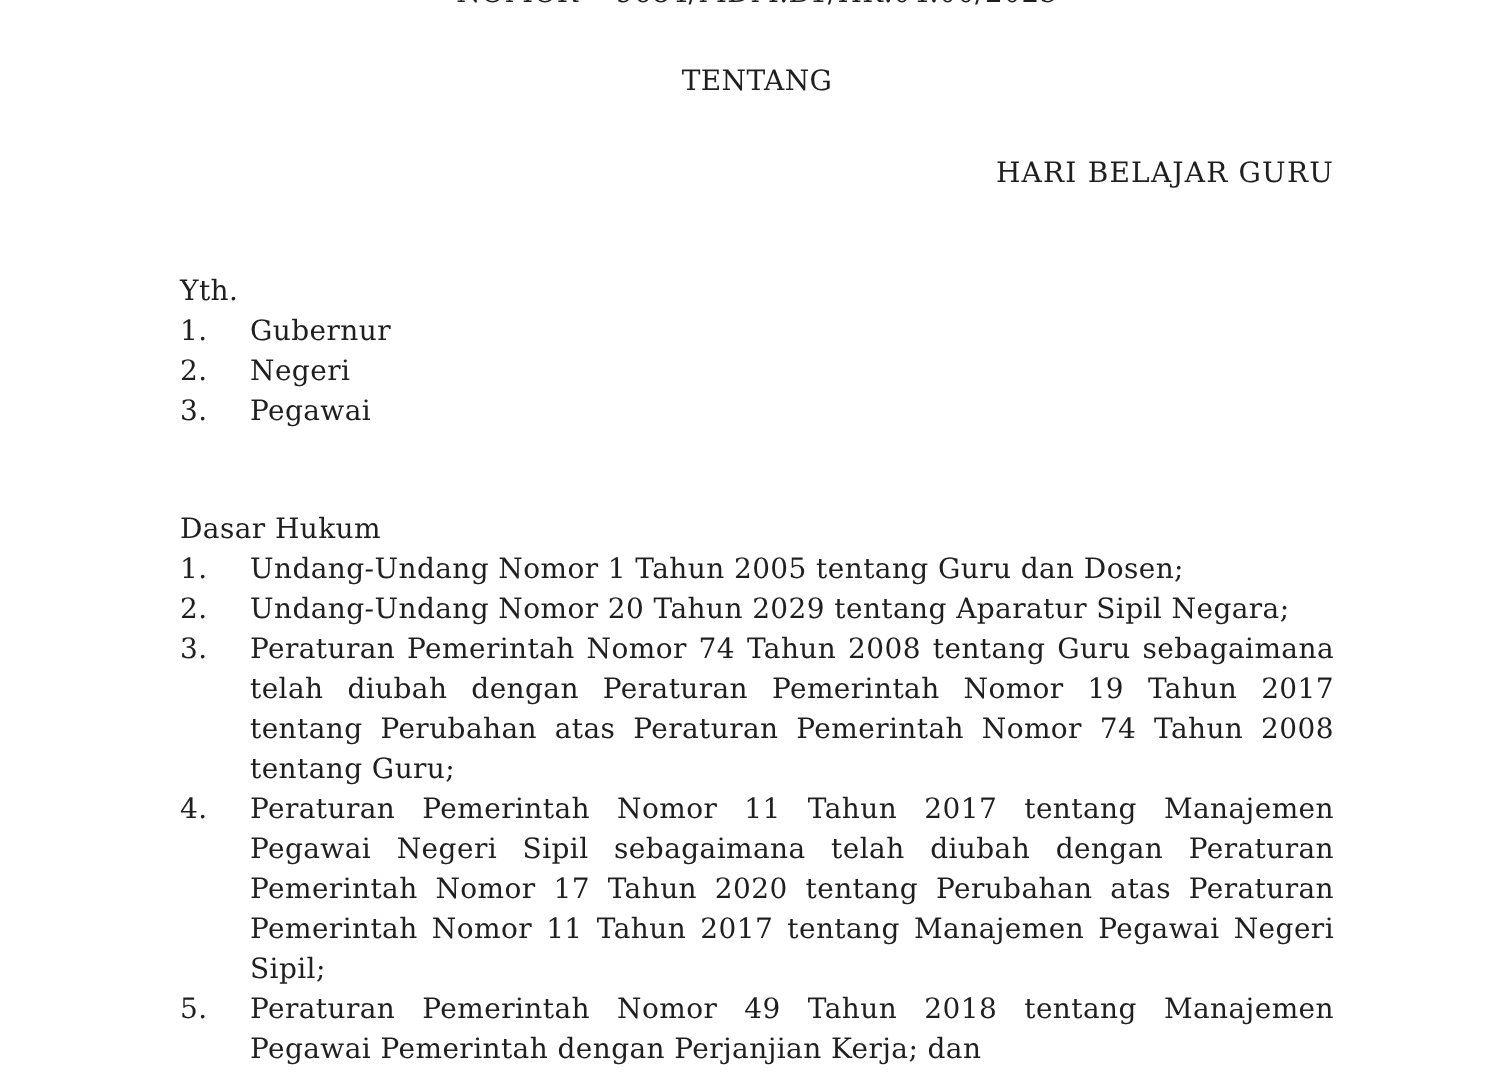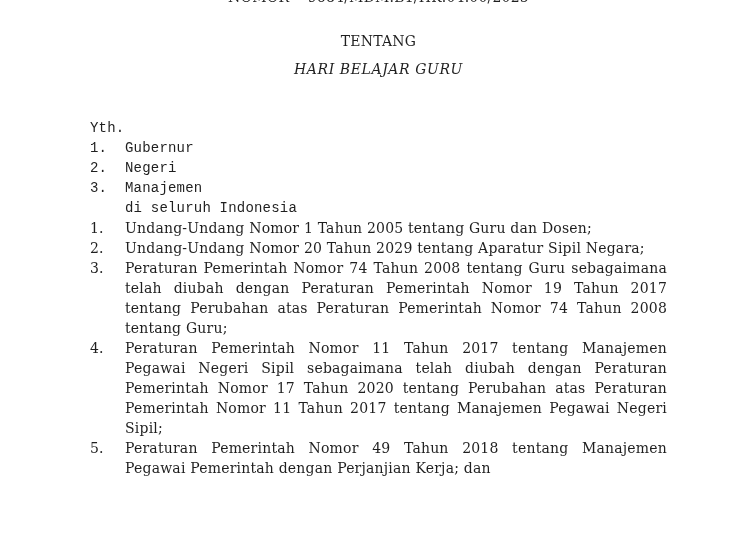--- a/index.html
+++ b/index.html
@@ -25,28 +25,26 @@
   .nomor {
     margin-top: -13px;
     text-align: center;
     white-space: pre;
   }
   .tentang {
     margin-top: 24px;
     text-align: center;
   }
   .doc-title {
-    margin-top: 8px;
-    text-align: center;
+    margin-top: 26px;
+    text-align: right;
     letter-spacing: 0.6px;
-    font-style: italic;
   }
   .addressees {
     margin-top: 39px;
-    font-family: Liberation Mono, monospace;
   }
   .dasar-heading {
     margin-top: 39px;
   }
   .li {
     display: flex;
   }
   .li .num {
     flex: 0 0 35px;
   }
@@ -75,25 +73,25 @@
       <div class="li">
         <span class="num">1.</span>
         <span class="txt">Gubernur</span>
       </div>
       <div class="li">
         <span class="num">2.</span>
         <span class="txt">Negeri</span>
       </div>
       <div class="li">
         <span class="num">3.</span>
-        <span class="txt">Manajemen</span>
+        <span class="txt">Pegawai</span>
       </div>
-      <div class="indent">di seluruh Indonesia</div>
     </div>
 
+    <div class="dasar-heading">Dasar Hukum</div>
 
     <div>
       <div class="li">
         <span class="num">1.</span>
         <span class="txt">Undang-Undang Nomor 1 Tahun 2005 tentang Guru dan Dosen;</span>
       </div>
       <div class="li">
         <span class="num">2.</span>
         <span class="txt">Undang-Undang Nomor 20 Tahun 2029 tentang Aparatur Sipil Negara;</span>
       </div>

